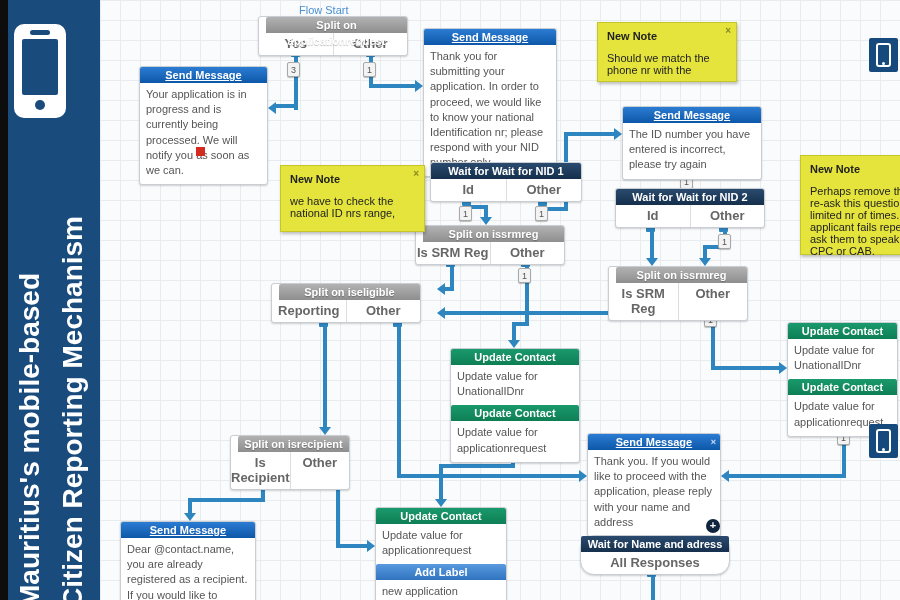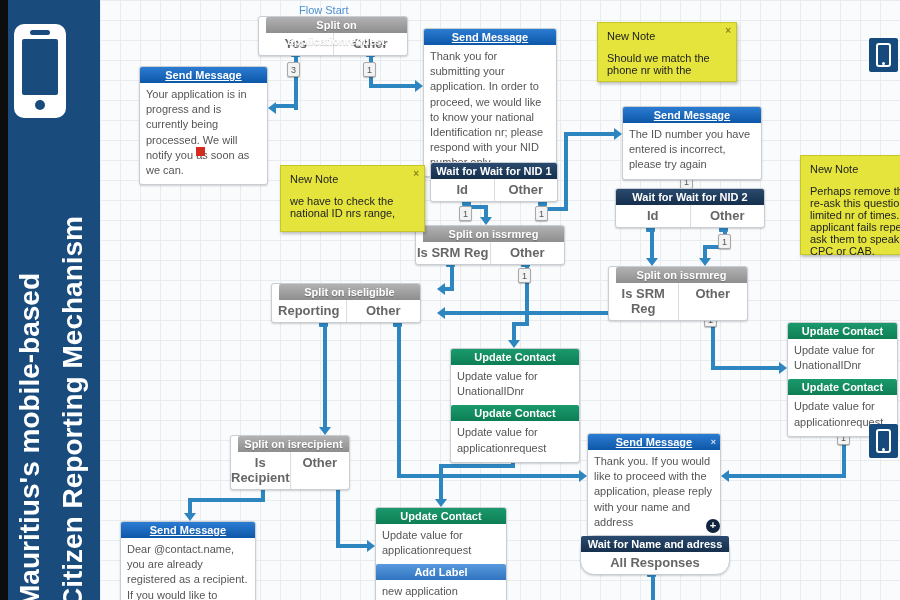--- a/index.html
+++ b/index.html
@@ -29,21 +29,21 @@
   .hdr.split { background:linear-gradient(#b2b2b2,#8e8e8e); text-shadow:0 1px 1px rgba(0,0,0,.25);margin-left:7px; }
   .hdr.upd   { background:linear-gradient(#1a9a6c,#0e7e55); }
   .hdr.addl  { background:linear-gradient(#5a9ade,#2f74c0); }
   .hdr .x { position:absolute; right:4px; top:0; font-size:9px; color:#cfe0f2; font-weight:bold; }
   .nbody { padding:4px 6px 6px; font-size:11px; line-height:1.38; color:#555; }
   .opts { display:flex; font-size:13px; color:#666;font-weight:bold; }
   .opt { flex:1; text-align:center; padding:3px 0 4px; border-right:1px solid #dddddd; }
   .opt:last-child { border-right:none; }
   
   .note { position:absolute; background:#e4e43c; border:1px solid #c6c628; box-shadow:1px 2px 3px rgba(0,0,0,.25); padding:7px 9px; font-size:11px; color:#222; z-index:14; }
-  .note .nt { font-weight:normal; margin-bottom:10px; }
+  .note .nt { font-weight:bold; margin-bottom:10px; }
   .note .nx { position:absolute; top:2px; right:5px; font-size:10px; font-weight:bold; color:#8a8a20; }
   
   .line { position:absolute; background:#2e86c1; z-index:2; }
   .sq   { position:absolute; width:9px; height:9px; background:#2e86c1; border-radius:1px; z-index:4; }
   .badge{ position:absolute; width:13px; height:15px; background:#f3f3f3; border:1px solid #a8a8a8; border-radius:2px; font-size:9px; line-height:14px; text-align:center; color:#555; box-shadow:0 1px 1px rgba(0,0,0,.25); z-index:5; }
   .arr  { position:absolute; width:0; height:0; z-index:3; }
   .arr.d { border-left:6px solid transparent; border-right:6px solid transparent; border-top:8px solid #2e86c1; }
   .arr.l { border-top:6px solid transparent; border-bottom:6px solid transparent; border-right:8px solid #2e86c1; }
   .arr.r { border-top:6px solid transparent; border-bottom:6px solid transparent; border-left:8px solid #2e86c1; }
   
@@ -78,21 +78,21 @@
 <div class="node" style="left:423px;top:28px;width:134px;">
   <div class="hdr sm">Send Message</div>
   <div class="nbody">Thank you for submitting your application. In order to proceed, we would like to know your national Identification nr; please respond with your NID number only</div>
 </div>
 
 <div class="node" style="left:622px;top:106px;width:140px;">
   <div class="hdr sm">Send Message</div>
   <div class="nbody">The ID number you have entered is incorrect, please try again</div>
 </div>
 
-<div class="node" style="left:430px;top:162px;width:128px;">
+<div class="node" style="left:430px;top:162px;width:152px;">
   <div class="hdr wait">Wait for Wait for NID 1</div>
   <div class="opts">
     <div class="opt">Id</div>
     <div class="opt">Other</div>
   </div>
 </div>
 
 <div class="node" style="left:615px;top:188px;width:150px;">
   <div class="hdr wait">Wait for Wait for NID 2</div>
   <div class="opts">

